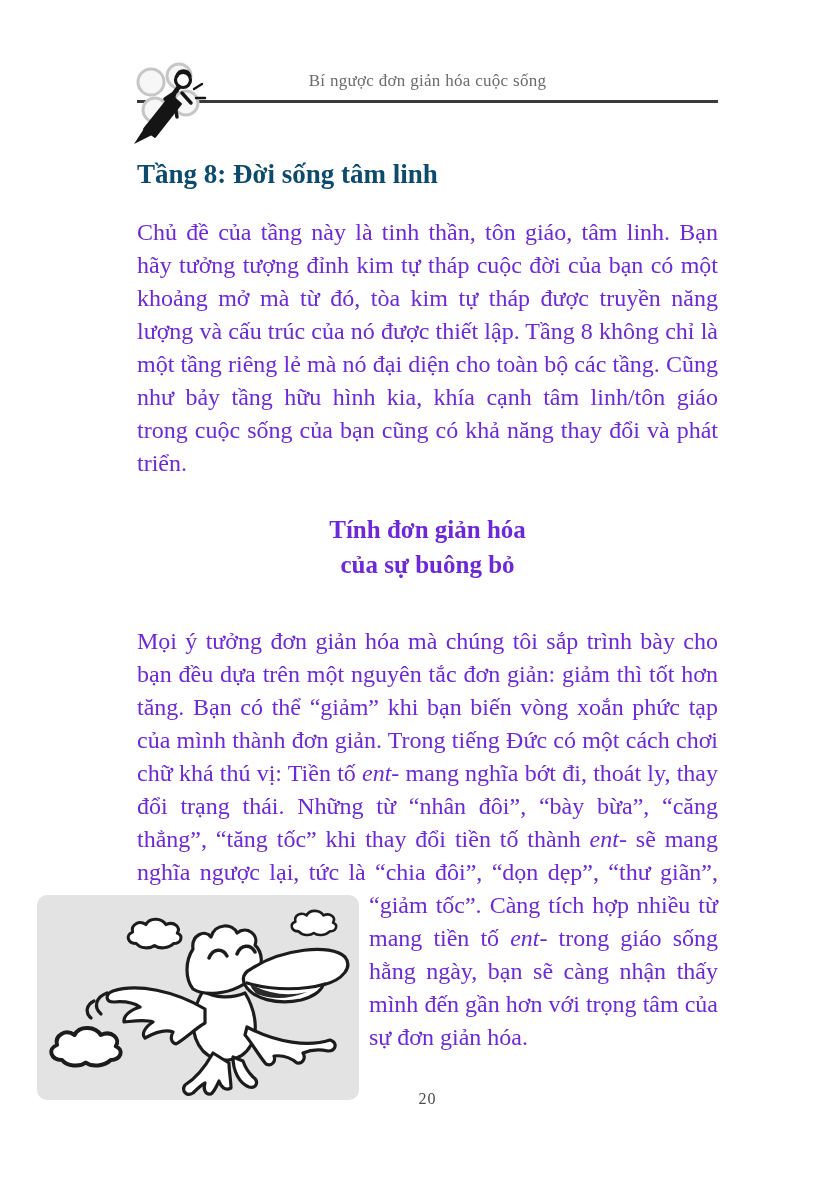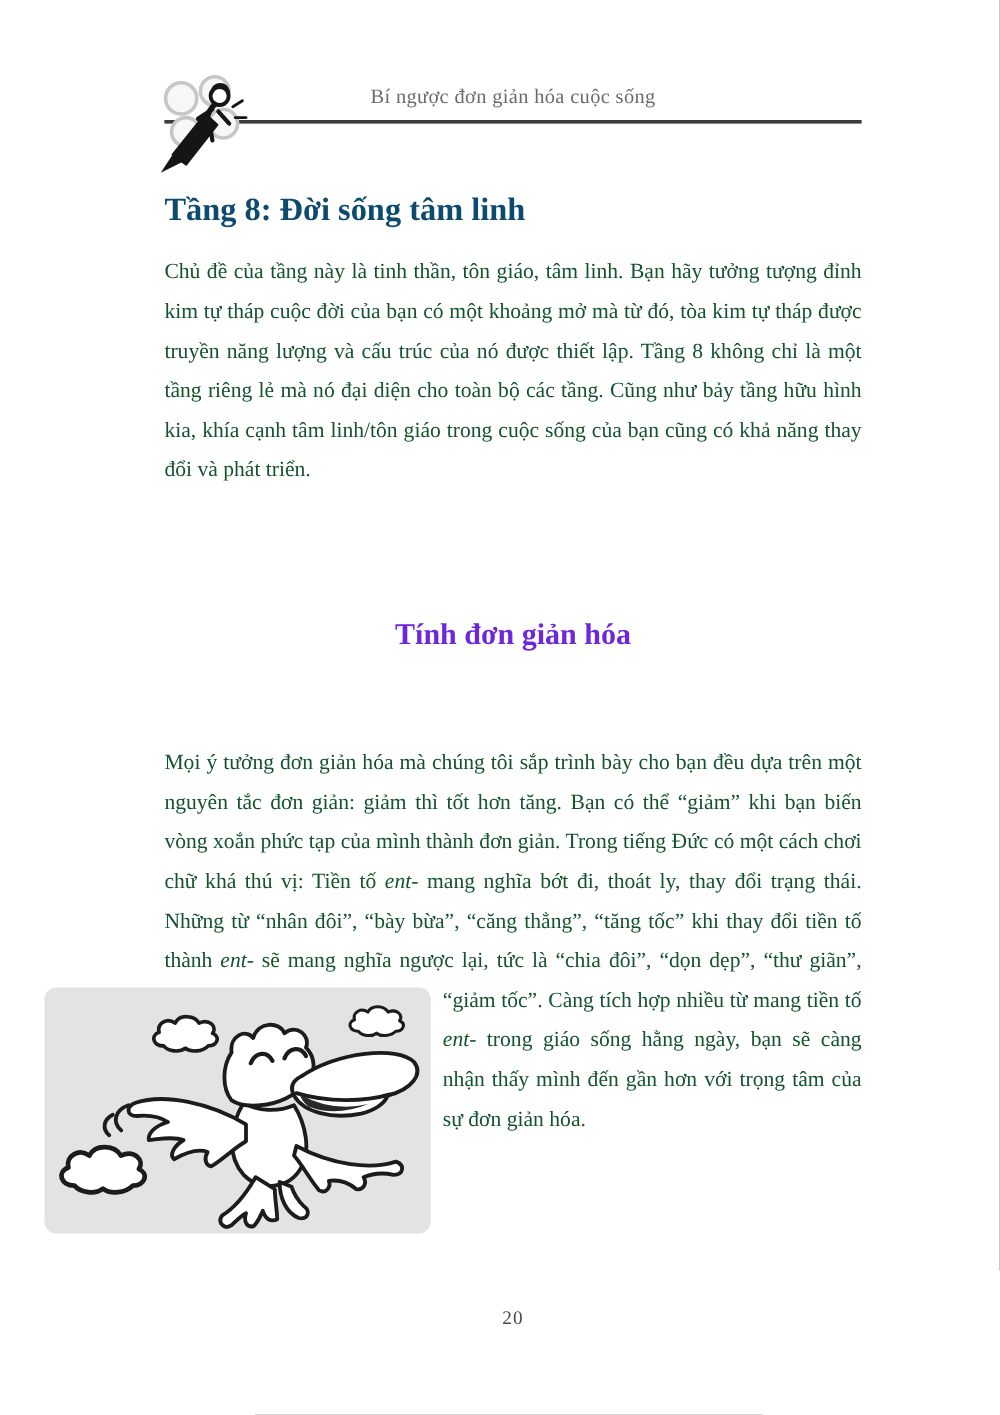--- a/index.html
+++ b/index.html
@@ -39,23 +39,23 @@
   .section-subheading {
     position:absolute; left:137px; width:581px; top:512px;
     text-align:center;
     font-size:25px; line-height:35px;
     font-weight:bold; color:#6d28d9;
   }
 
   
   .body-par {
     position:absolute; left:137px; width:581px;
-    font-size:18px; line-height:33px;
+    font-size:24px; line-height:33px;
     text-align:justify;
-    color:#14532d;
+    color:#6d28d9;
   }
   .par-1 { top:192px; }
   .par-2 { top:601px; }
   .body-par i { font-style:italic; }
 
   
   .illu-float {
     float:left;
     width:322px; height:205px;
     margin:6px 10px 2px -100px;
@@ -103,20 +103,21 @@
       </g>
     </svg>
   </div>
 
   <h1 class="chapter-heading">Tầng 8: Đời sống tâm linh</h1>
 
   <p class="body-par par-1">Chủ đề của tầng này là tinh thần, tôn giáo, tâm linh. Bạn hãy tưởng tượng đỉnh kim tự tháp cuộc đời của bạn có một khoảng mở mà từ đó, tòa kim tự tháp được truyền năng lượng và cấu trúc của nó được thiết lập. Tầng 8 không chỉ là một tầng riêng lẻ mà nó đại diện cho toàn bộ các tầng. Cũng như bảy tầng hữu hình kia, khía cạnh tâm linh/tôn giáo trong cuộc sống của bạn cũng có khả năng thay đổi và phát triển.</p>
 
   <div class="section-subheading">
     <div>Tính đơn giản hóa</div>
+    <div>của sự buông bỏ</div>
   </div>
 
   <p class="body-par par-2"><span><span>Mọi ý tưởng đơn giản hóa mà chúng tôi sắp trình bày cho bạn đều dựa trên một nguyên tắc đơn giản: giảm thì tốt hơn tăng. Bạn có thể “giảm” khi bạn biến vòng xoắn phức tạp của mình thành đơn giản. Trong tiếng Đức có một cách chơi chữ khá thú vị: Tiền tố </span><i>ent-</i><span> mang nghĩa bớt đi, thoát ly, thay đổi trạng thái. Những từ “nhân đôi”, “bày bừa”, “căng thẳng”, “tăng tốc” khi thay đổi tiền tố thành </span><i>ent-</i><span> sẽ mang nghĩa ngược lại, tức là “chia đôi”, “dọn dẹp”,</span></span>
     <span class="illu-float">
       <svg viewBox="0 0 322 205" width="322" height="205">
         <g stroke="#1c1c1c" stroke-width="3.2" fill="#ffffff" stroke-linecap="round" stroke-linejoin="round">
 
           <path transform="translate(88,22) scale(0.95)" d="M12,28 C3,28 0,19 8,16 C6,8 15,3 22,8 C26,0 39,1 43,8 C52,4 59,11 55,17 C62,20 59,28 51,28 C46,33 36,34 31,30 C26,34 16,33 12,28 Z"></path>
           <path transform="translate(252,14) scale(0.8)" d="M12,28 C3,28 0,19 8,16 C6,8 15,3 22,8 C26,0 39,1 43,8 C52,4 59,11 55,17 C62,20 59,28 51,28 C46,33 36,34 31,30 C26,34 16,33 12,28 Z"></path>
           <path transform="translate(10,130) scale(1.25)" d="M12,28 C3,28 0,19 8,16 C6,8 15,3 22,8 C26,0 39,1 43,8 C52,4 59,11 55,17 C62,20 59,28 51,28 C46,33 36,34 31,30 C26,34 16,33 12,28 Z"></path>

